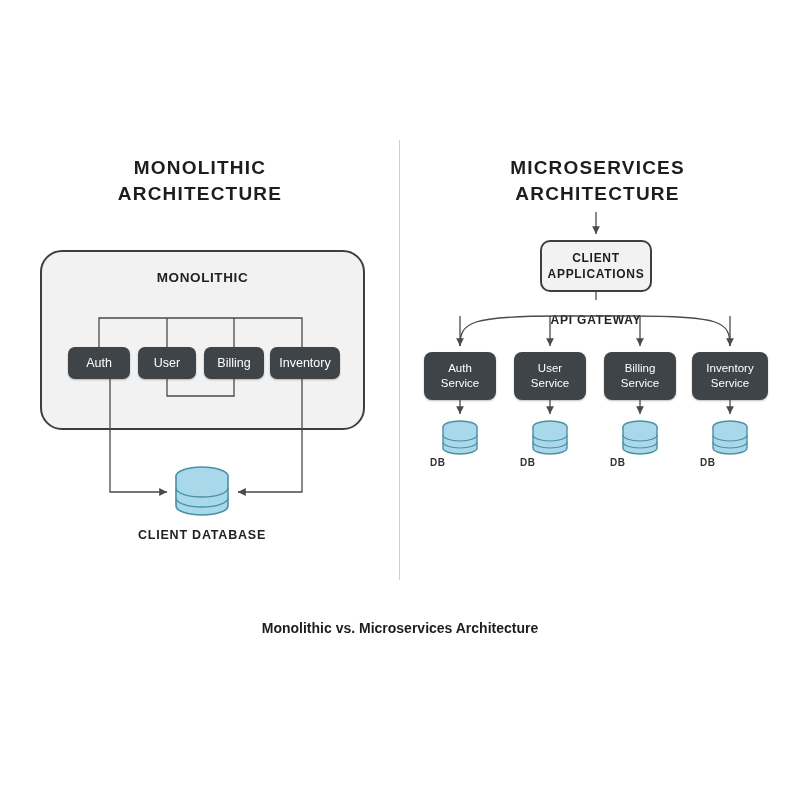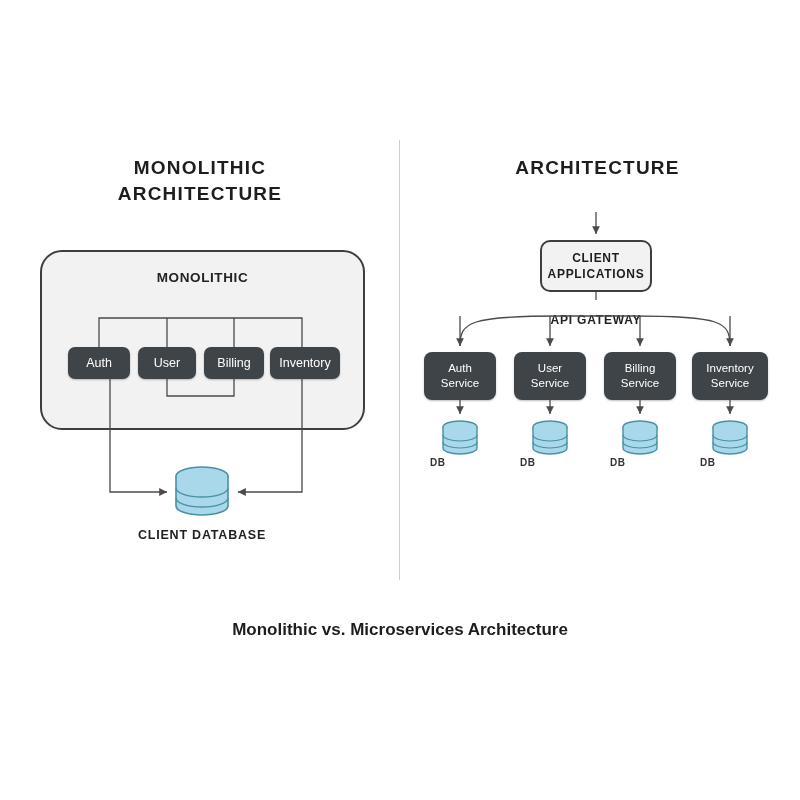--- a/index.html
+++ b/index.html
@@ -127,38 +127,39 @@
     text-align: center;
     font-size: 12.5px;
     font-weight: bold;
     letter-spacing: 0.8px;
     color: #222;
   }
   .caption {
     position: absolute;
     width: 800px;
     text-align: center;
-    font-size: 17px;
+    font-size: 14px;
     font-weight: bold;
     color: #1d1d1d;
   }
 </style>
 </head>
 <body>
 
 <div id="canvas">
 
   <div class="divider" style="left:399px; top:140px; height:440px;"></div>
 
   <div class="panel-title" style="left:60px; top:155px; width:280px;">
     <div>MONOLITHIC</div>
     <div>ARCHITECTURE</div>
   </div>
 
   <div class="panel-title" style="left:455px; top:155px; width:285px;">
+    <div>MICROSERVICES</div>
     <div>ARCHITECTURE</div>
   </div>
 
   <div class="mono-box" style="left:40px; top:250px; width:325px; height:180px;"></div>
 
   <div class="mono-label" style="left:55px; top:268px; width:295px;">
     <div>MONOLITHIC</div>
   </div>
 
   <div class="module" style="left:68px; top:347px; width:62px; height:32px;">

